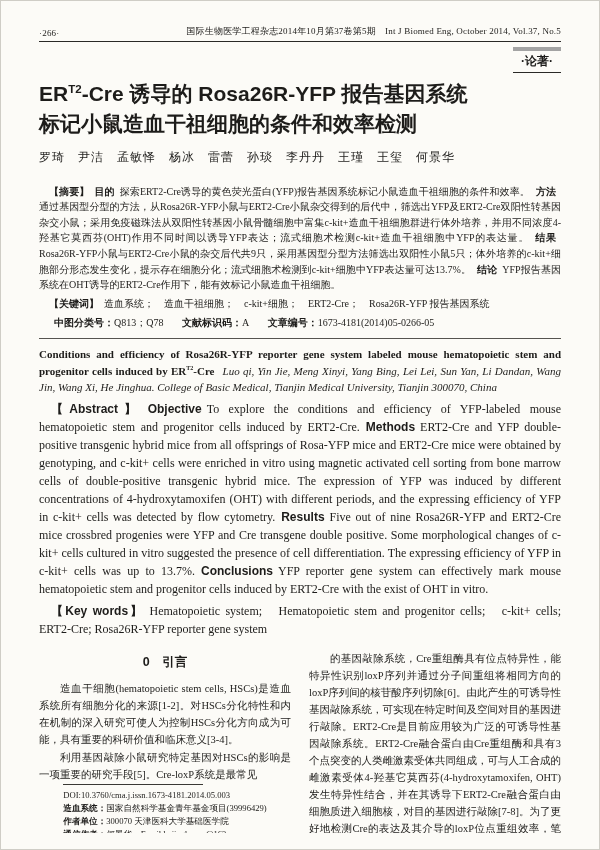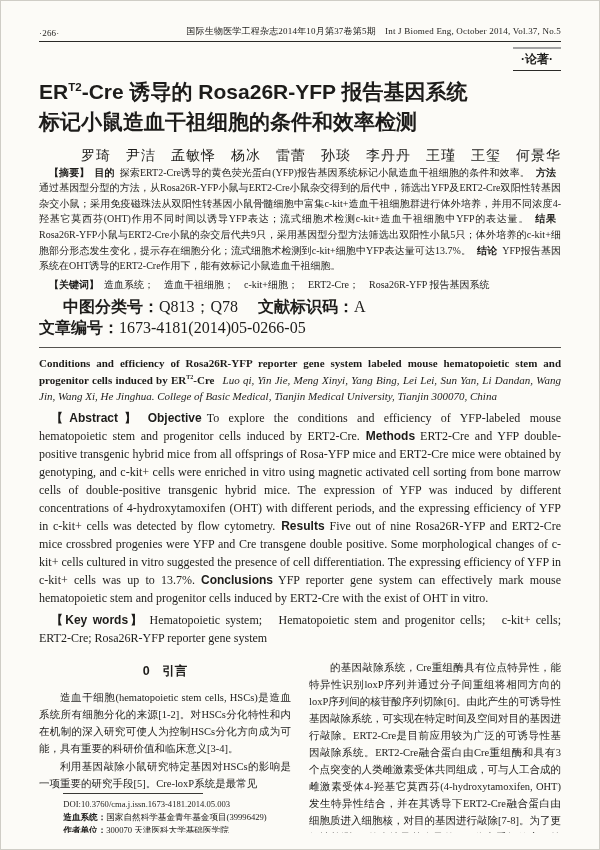--- a/index.html
+++ b/index.html
@@ -16,33 +16,33 @@
     display: flex; flex-direction: column;
     overflow: hidden;
     border: 1px solid #cfcdc6;
   }
   
   .header { display: flex; justify-content: space-between; align-items: flex-end;
     font-size: 9px; letter-spacing: 0.2px; padding-bottom: 3px; }
   .header-rule { border-top: 1.6px solid #2a2927; }
   .badge-row { display: flex; justify-content: flex-end; margin-top: 5px; }
   .badge { font-size: 12px; font-weight: 700; padding: 2px 8px;
-    border-top: 2px solid #a3a3a3; border-bottom: 1px solid #2a2927;
+    border-top: 4px solid #a3a3a3; border-bottom: 1px solid #2a2927;
     font-family: "Liberation Sans", "DejaVu Sans", sans-serif; }
   
   .title { text-align: left; font-weight: 700; font-size: 21px; line-height: 1.42;
     margin: 6px 0 10px 0; font-family: "Liberation Sans", "DejaVu Sans", sans-serif; }
   .title .tline { display: block; }
   sup { font-size: 0.55em; vertical-align: super; }
-  .authors { text-align: right; font-size: 14px; margin-bottom: 0; letter-spacing: 1px; }
+  .authors { text-align: left; font-size: 12px; margin-bottom: 18px; letter-spacing: 1px; }
   
   .zh-abs { font-size: 10px; line-height: 1.56; text-align: justify; text-indent: 1em; margin-bottom: 3px; }
   .run-label { font-weight: 700; font-family: "Liberation Sans", "DejaVu Sans", sans-serif; margin-right: 5px; }
   .run-label.mid { margin-left: 6px; }
-  .clc { font-size: 16px; text-indent: 1.5em; margin: 2px 0 6px 0; }
+  .clc { font-size: 10px; text-indent: 1.5em; margin: 2px 0 6px 0; }
   .clc .pair { margin-right: 16px; white-space: nowrap; }
   .divider { border-top: 1px solid #55534f; margin: 2px 0 7px 0; }
   
   .en-title { font-size: 11px; line-height: 1.5; text-align: justify; margin-bottom: 4px; }
   .en-title .bold { font-weight: 700; }
   .en-title .it { font-style: italic; margin-left: 8px; }
   .en-abs { font-size: 12px; line-height: 1.5; text-align: justify; text-indent: 1em; margin-bottom: 4px; }
   
   .columns { display: flex; gap: 18px; flex: 1; min-height: 0; margin-top: 8px; overflow: hidden; }
   .col { flex: 1; font-size: 10.5px; line-height: 1.62; text-align: justify; display: flex; flex-direction: column; align-items: center; }

